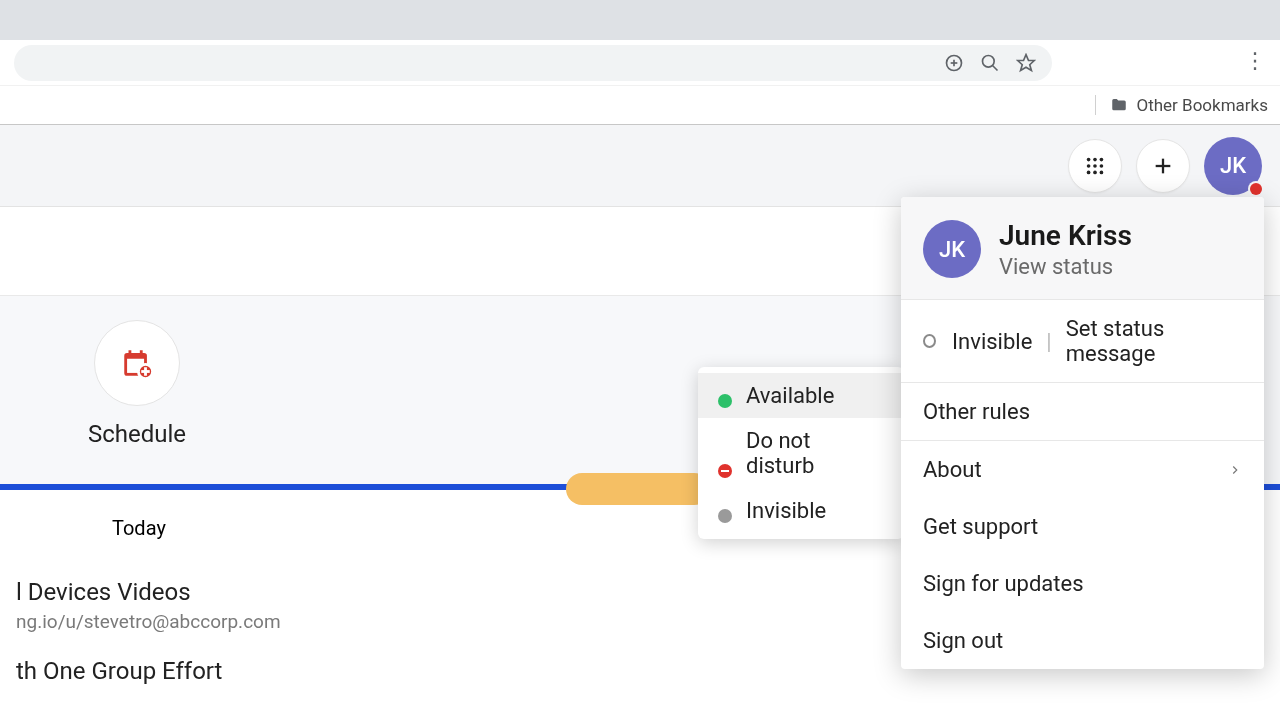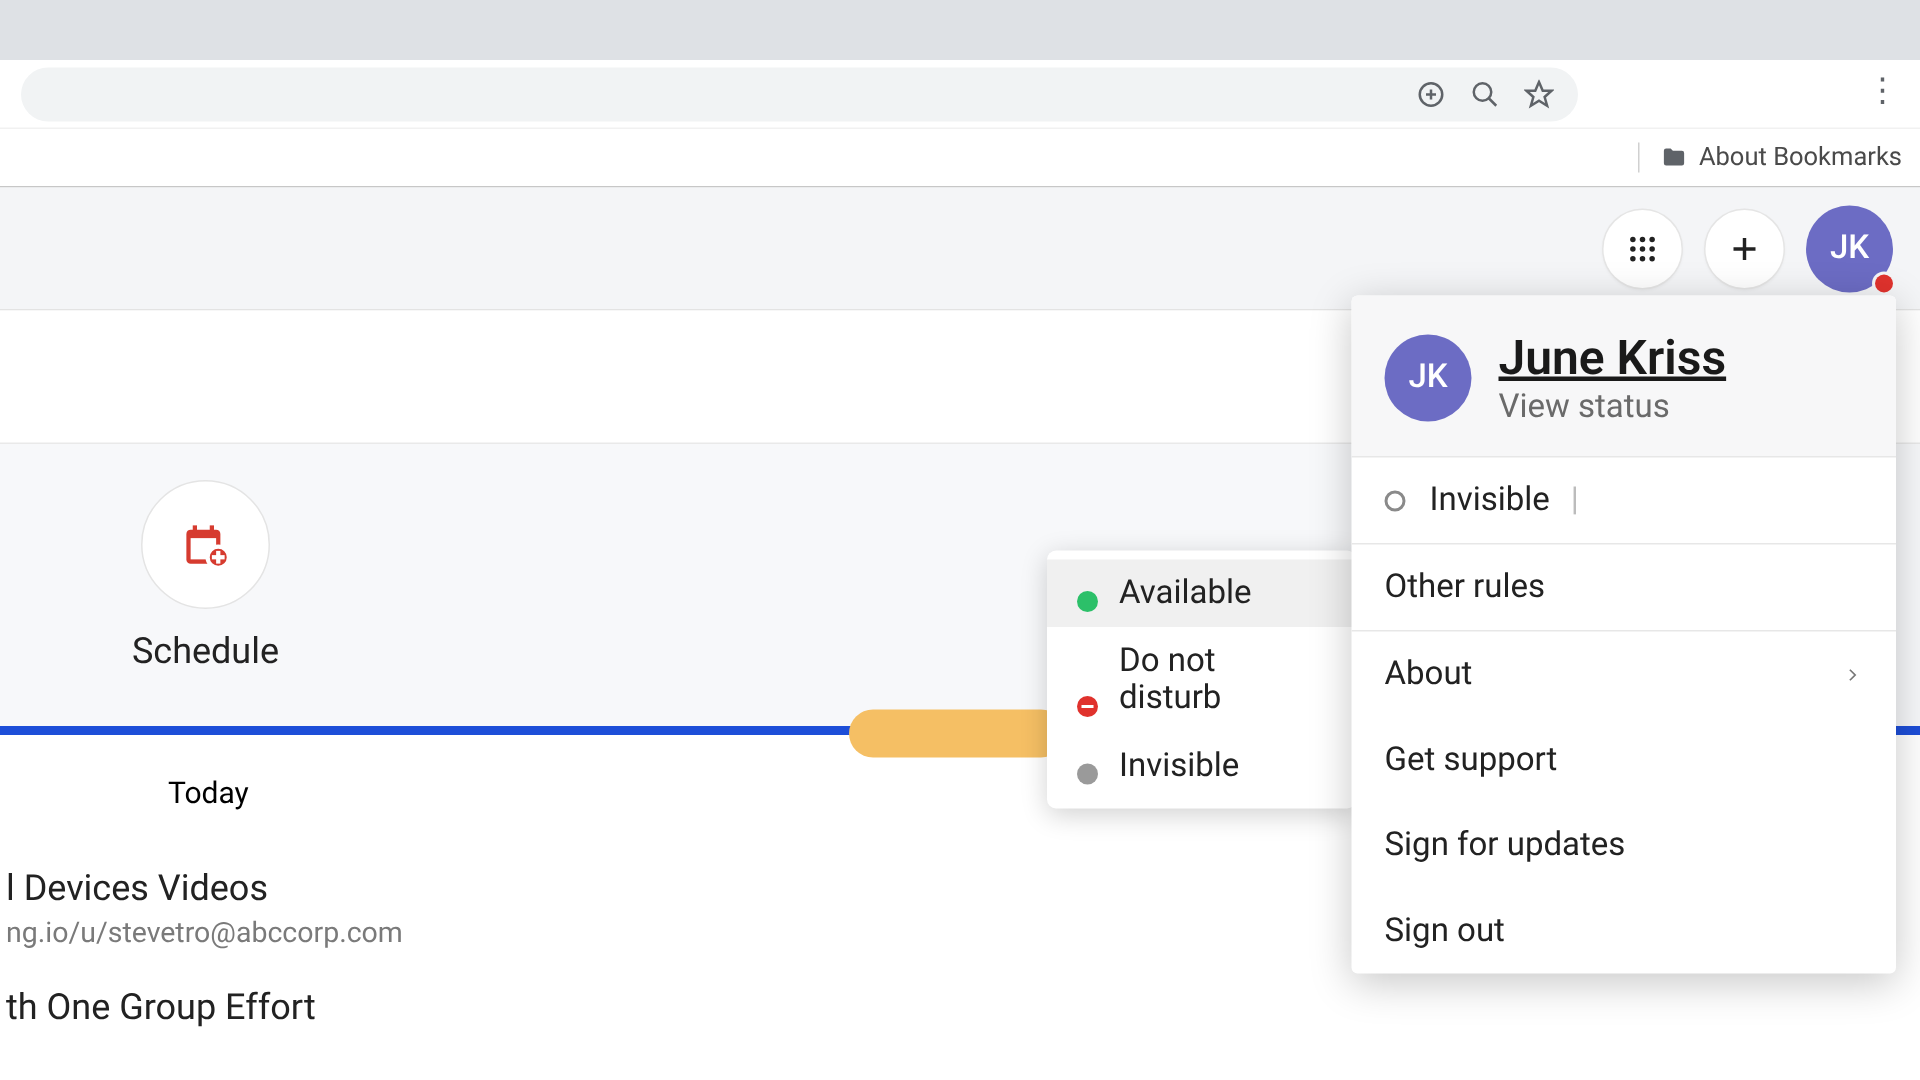--- a/index.html
+++ b/index.html
@@ -79,21 +79,21 @@
     position:absolute; left:566px; top:266px; width:144px; height:32px; border-radius:16px;
     background:#f5bf64;
   }
 
   .today-label { font-size:20px; color:#000000; margin-left:112px; margin-top:26px; }
 
   .items-list { margin-top:38px; }
   .item { margin-bottom: 24px; }
   .item-title { font-size:24px; color:#222; }
   .item-sub { font-size:19px; color:#7a7a7a; margin-top:4px; }
-  .clip-left { padding-left:4px; margin-left:0; }
+  .clip-left { padding-left:16px; margin-left:0; }
 
   
   .submenu {
     position:absolute; left:698px; top:160px; width:206px; background:#fff;
     border-radius:6px; box-shadow:0 4px 18px rgba(0,0,0,0.18); padding:6px 0;
   }
   .submenu-item {
     display:flex; align-items:flex-end; gap:14px; padding:10px 20px;
     font-size:22px; color:#222; cursor:pointer;
   }
@@ -105,21 +105,21 @@
   .dot.grey { background:#9a9a9a; }
 
   
   .dropdown {
     position:absolute; right:16px; top:-10px; width:363px; background:#fff;
     border-radius:4px; box-shadow:0 6px 28px rgba(0,0,0,0.22); z-index:5; overflow:hidden;
   }
   .dd-header { display:flex; align-items:center; gap:18px; padding:22px 22px 20px; background:#f7f7f8;}
   .dd-avatar { width:58px; height:58px; border-radius:50%; background:#6c6cc4; color:#fff;
     display:flex; align-items:center; justify-content:center; font-size:22px; font-weight:500; }
-  .dd-name { font-size:32px; font-weight:600; color:#1a1a1a;text-decoration:underline; }
+  .dd-name { font-size:28px; font-weight:600; color:#1a1a1a; }
   .dd-profile { font-size:22px; color:#6a6a6a; margin-top:2px; }
   .dd-sep { height:1px; background:#e7e7e7; }
   .dd-row { padding:16px 22px; font-size:22px; color:#222; display:flex; align-items:center; cursor:pointer; }
   .dd-row .pipe { margin:0 14px; color:#bcbcbc; }
   .dd-row.status .ring { width:14px; height:14px; border:2px solid #8a8a8a; border-radius:50%; margin-right:16px; }
   .dd-row.about svg { margin-left:auto; width:14px; height:14px; }
 </style>
 </head>
 <body>
 
@@ -151,21 +151,21 @@
   </div>
 </div>
 
 <div class="bookmarks-bar">
   <div class="bookmarks-sep"></div>
   <span class="folder-icon">
     <svg viewBox="0 0 24 24">
         <path d="M3 6a2 2 0 0 1 2-2h4l2 2h8a2 2 0 0 1 2 2v9a2 2 0 0 1-2 2H5a2 2 0 0 1-2-2V6z"></path>
       </svg>
   </span>
-  <span class="bookmarks-label">About Bookmarks</span>
+  <span class="bookmarks-label">Other Bookmarks</span>
 </div>
 
 <div class="app-bar">
   <div class="circ-btn">
     <svg viewBox="0 0 24 24" fill="#222">
       <circle cx="5" cy="5" r="2"></circle>
         <circle cx="12" cy="5" r="2"></circle>
         <circle cx="19" cy="5" r="2"></circle>
       <circle cx="5" cy="12" r="2"></circle>
         <circle cx="12" cy="12" r="2"></circle>
@@ -244,20 +244,21 @@
       <div>
         <div class="dd-name">June Kriss</div>
         <div class="dd-profile">View status</div>
       </div>
     </div>
     <div class="dd-sep"></div>
     <div class="dd-row status">
       <span class="ring"></span>
       <span>Invisible</span>
       <span class="pipe">|</span>
+      <span>Set status message</span>
     </div>
     <div class="dd-sep"></div>
     <div class="dd-row">Other rules</div>
     <div class="dd-sep"></div>
     <div class="dd-row about">
       <span>About</span>
       <svg viewBox="0 0 24 24" fill="none" stroke="#777" stroke-width="2">
           <polyline points="9 6 15 12 9 18"></polyline>
         </svg>
     </div>

